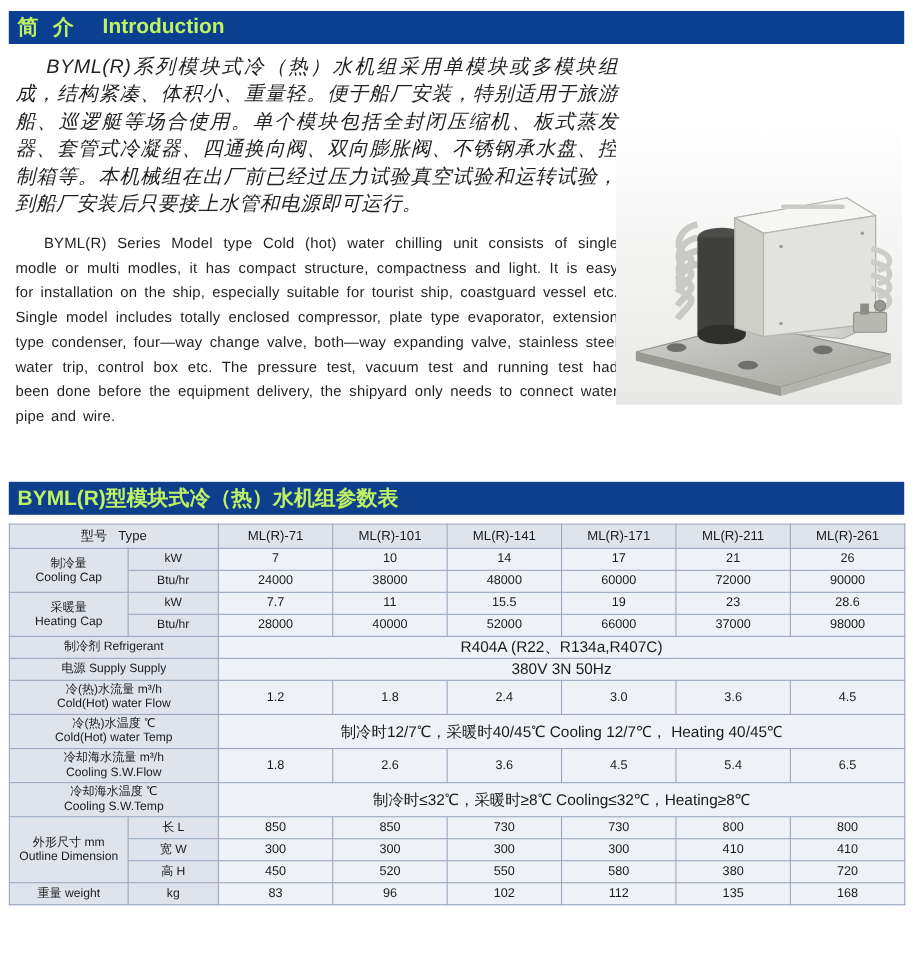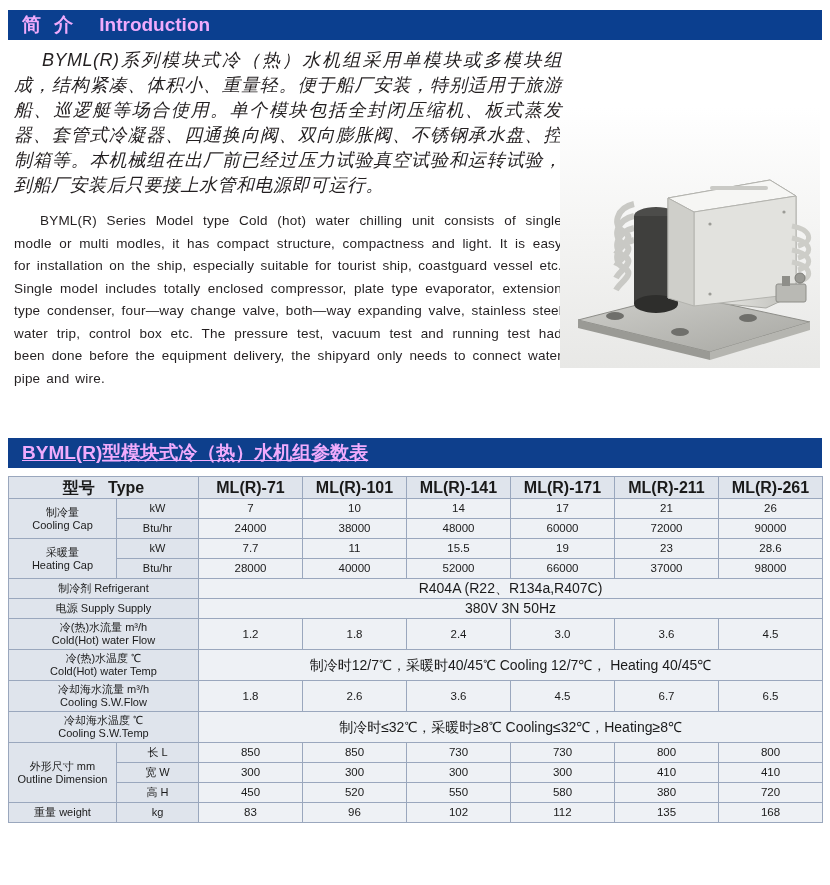--- a/index.html
+++ b/index.html
@@ -12,22 +12,22 @@
   .page { position: relative; width: 830px; height: 885px; overflow: hidden; }
 
   
   .section-bar {
     position: relative;
     margin: 10px 8px 0 8px;
     height: 30px;
     background: #0b3f8f;
     display: flex;
     align-items: center;
-    padding-left: 14px;
-    color: #f0abfc;
+    padding-left: 8px;
+    color: #bef264;
   }
   .section-bar .cn {
     font-size: 19px;
     font-weight: bold;
     letter-spacing: 4px;
     white-space: nowrap;
   }
   .section-bar .en {
     font-size: 19px;
     font-weight: bold;
@@ -89,23 +89,23 @@
   table.spec td, table.spec th {
     border: 1px solid #9aa7bd;
     text-align: center;
     vertical-align: middle;
     padding: 2px 1px;
     background: #eef1f5;
     line-height: 13px;
   }
   table.spec thead th {
     background: #dfe4ec;
-    font-weight: bold;
+    font-weight: normal;
     height: 22px;
-    font-size: 16px;
+    font-size: 12px;
   }
   .lbl {
     background: #dfe4ec !important;
     font-size: 11px;
     line-height: 13px;
   }
   .lbl .cn { display: block; }
   .lbl .en { display: block; }
   .unit {
     background: #dfe4ec !important;
@@ -198,21 +198,21 @@
         <rect x="216" y="176" width="30" height="18" rx="2" fill="#b9b9b4" stroke="#8e8e89"></rect>
         <rect x="222" y="168" width="8" height="10" fill="#8e8e89"></rect>
         <circle cx="240" cy="170" r="5" fill="#9a9a95" stroke="#7d7d78"></circle>
 
         <rect x="150" y="78" width="58" height="4" rx="2" fill="#cacac6"></rect>
       </svg>
     </div>
   </div>
 
   <div class="section-bar blue2">
-    <span class="cn" style="letter-spacing:0px;text-decoration:underline;">BYML(R)型模块式冷（热）水机组参数表</span>
+    <span class="cn" style="letter-spacing:0px;">BYML(R)型模块式冷（热）水机组参数表</span>
   </div>
 
   <div class="table-wrap">
     <table class="spec">
       <colgroup>
         <col class="col-a">
           <col class="col-b">
         <col class="col-d">
           <col class="col-d">
           <col class="col-d">
@@ -322,21 +322,21 @@
 
         <tr>
           <td class="lbl" colspan="2">
             <span class="cn">冷却海水流量 m³/h</span>
             <span class="en">Cooling S.W.Flow</span>
           </td>
           <td class="val">1.8</td>
           <td class="val">2.6</td>
           <td class="val">3.6</td>
           <td class="val">4.5</td>
-          <td class="val">6.7</td>
+          <td class="val">5.4</td>
           <td class="val">6.5</td>
         </tr>
 
         <tr>
           <td class="lbl" colspan="2">
             <span class="cn">冷却海水温度 ℃</span>
             <span class="en">Cooling S.W.Temp</span>
           </td>
           <td class="val wide" colspan="6">制冷时≤32℃，采暖时≥8℃   Cooling≤32℃，Heating≥8℃</td>
         </tr>

